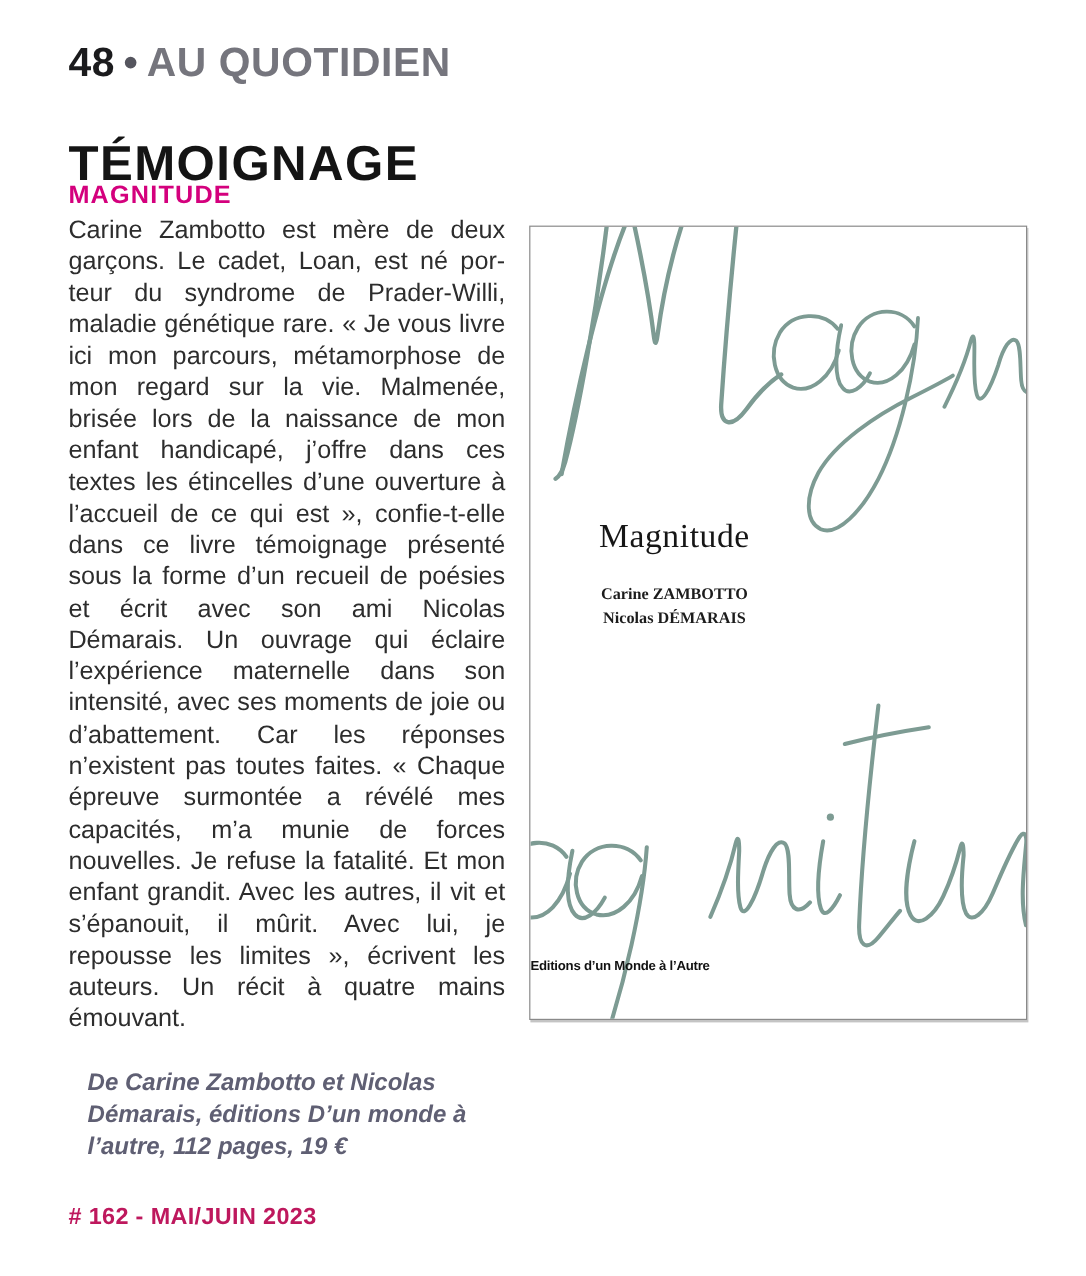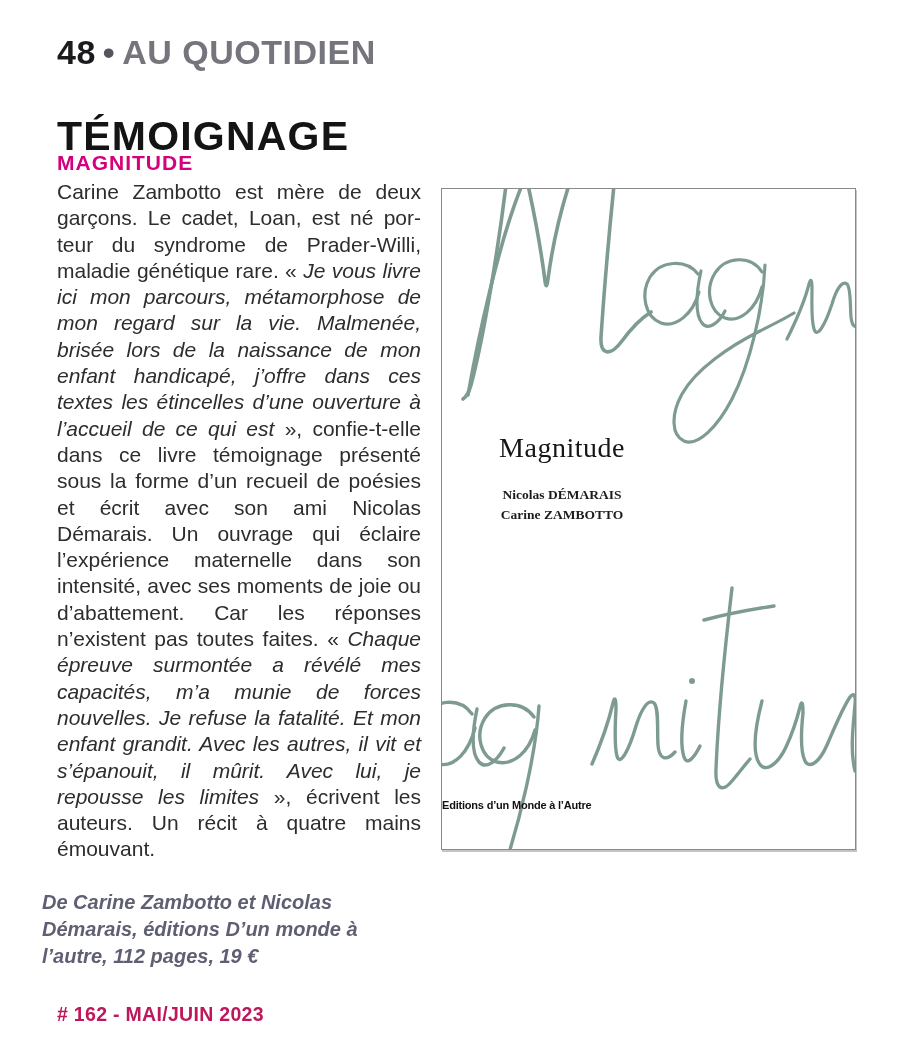--- a/index.html
+++ b/index.html
@@ -15,24 +15,24 @@
   .section-title { color:#75757d; }
   
   .kicker { position:absolute; left:57px; top:113px; font-size:41px; font-weight:700; letter-spacing:1.2px; color:#141414; }
   .article-title { position:absolute; left:57px; top:151px; font-size:21px; font-weight:700; letter-spacing:1px; color:#d4007d; }
   
   .article-body {
     position:absolute; left:57px; top:179px; width:364px;
     font-size:21px; line-height:26.3px; color:#2d2d2d;
     text-align:justify; text-justify:inter-word; hyphens:manual;
   }
-  .article-body .it { font-style:italic; }
+  .article-body .it { }
   
   .article-credit {
-    position:absolute; left:42px; top:889px; width:330px;
+    position:absolute; left:73px; top:889px; width:330px;
     font-size:20px; line-height:27px; font-style:italic; font-weight:700;
     color:#5f5f73;
   }
   
   .issue-footer { position:absolute; left:57px; top:1003px; font-size:19.5px; font-weight:700; letter-spacing:.3px; color:#be185d; }
   
   .book-cover {
     position:absolute; left:441px; top:188px; width:415px; height:662px;
     background:#ffffff; border:1px solid #8a8a8a;
     box-shadow:1px 2px 0 #c4c4c4; overflow:hidden;
@@ -113,19 +113,19 @@
 
         <path d="M 290 399 C 284 450, 276 530, 274 580 C 273 600, 280 604, 290 592 C 296 585, 302 577, 308 570"></path>
         <path d="M 262 431 C 285 425, 312 420, 332 417"></path>
 
         <path d="M 320 512 C 314 535, 310 562, 317 574 C 323 585, 336 575, 344 558 C 350 545, 355 530, 358 518 C 360 510, 361 515, 361 524 C 359 543, 358 562, 363 572 C 368 581, 378 572, 385 556 C 392 540, 400 520, 408 508 C 412 503, 414 507, 413 516 C 411 538, 408 562, 413 582"></path>
       </g>
     </svg>
 
     <div class="cover-title">Magnitude</div>
     <div class="cover-authors">
+      <div>Carine ZAMBOTTO</div>
       <div>Nicolas DÉMARAIS</div>
-      <div>Carine ZAMBOTTO</div>
     </div>
     <div class="cover-publisher">Editions d’un Monde à l’Autre</div>
   </div>
 
 </div>
 
 </body></html>

